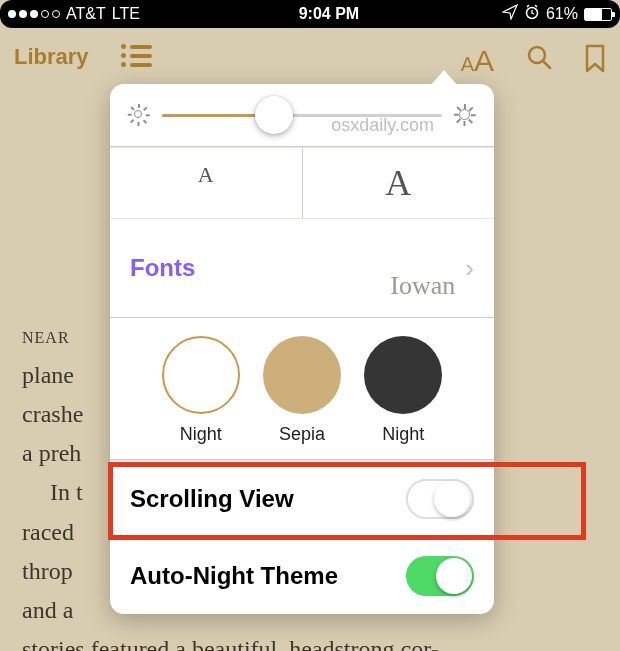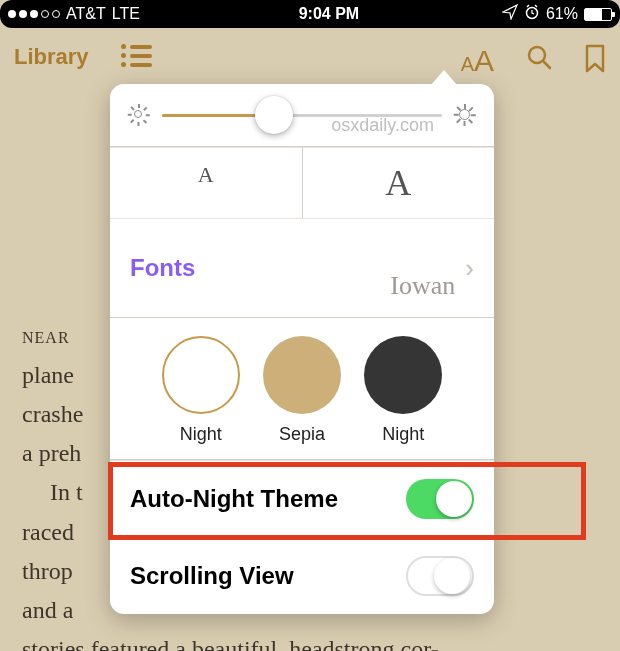--- a/index.html
+++ b/index.html
@@ -263,28 +263,28 @@
     <div class="theme">
       <div class="swatch sepia"></div>
       <div class="tlabel">Sepia</div>
     </div>
     <div class="theme">
       <div class="swatch night"></div>
       <div class="tlabel">Night</div>
     </div>
   </div>
 
+  <div class="toggle-row" style="border-bottom:none;">
+    <span class="lbl">Scrolling View</span>
+    <div class="toggle off">
+        <div class="knob"></div>
+      </div>
+  </div>
+
   <div class="toggle-row">
     <span class="lbl">Auto-Night Theme</span>
     <div class="toggle on">
         <div class="knob"></div>
       </div>
   </div>
-
-  <div class="toggle-row" style="border-bottom:none;">
-    <span class="lbl">Scrolling View</span>
-    <div class="toggle off">
-        <div class="knob"></div>
-      </div>
-  </div>
 </div>
 
 <div class="highlight-box" style="top:462px; left:108px; width:478px; height:78px;"></div>
 
 </body></html>

